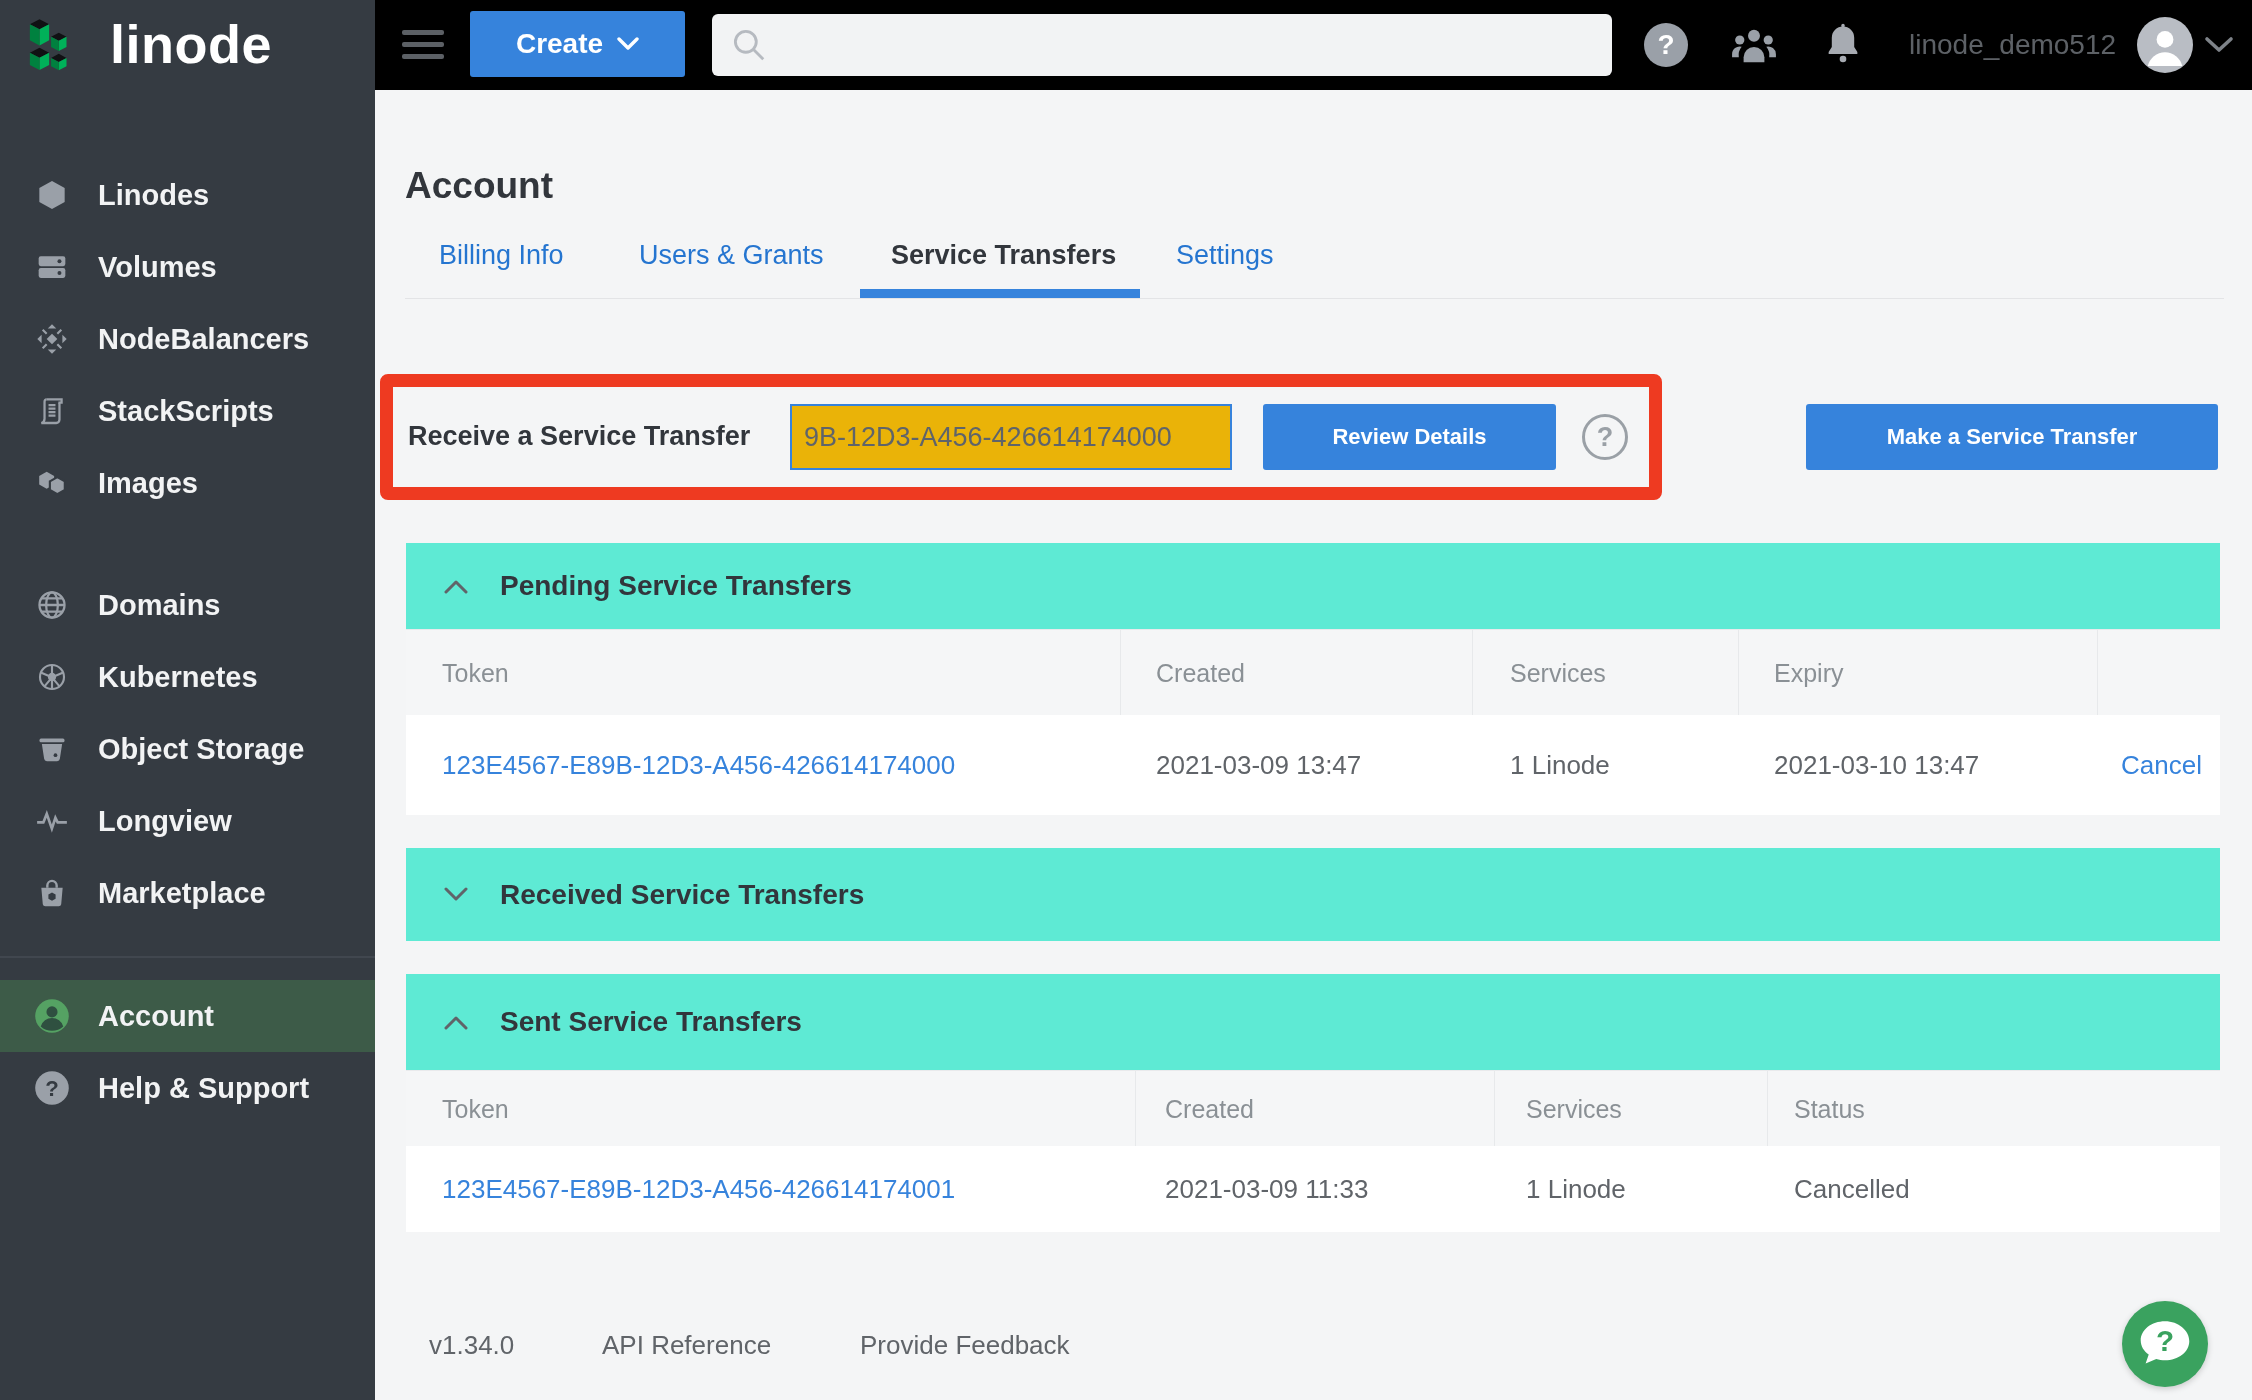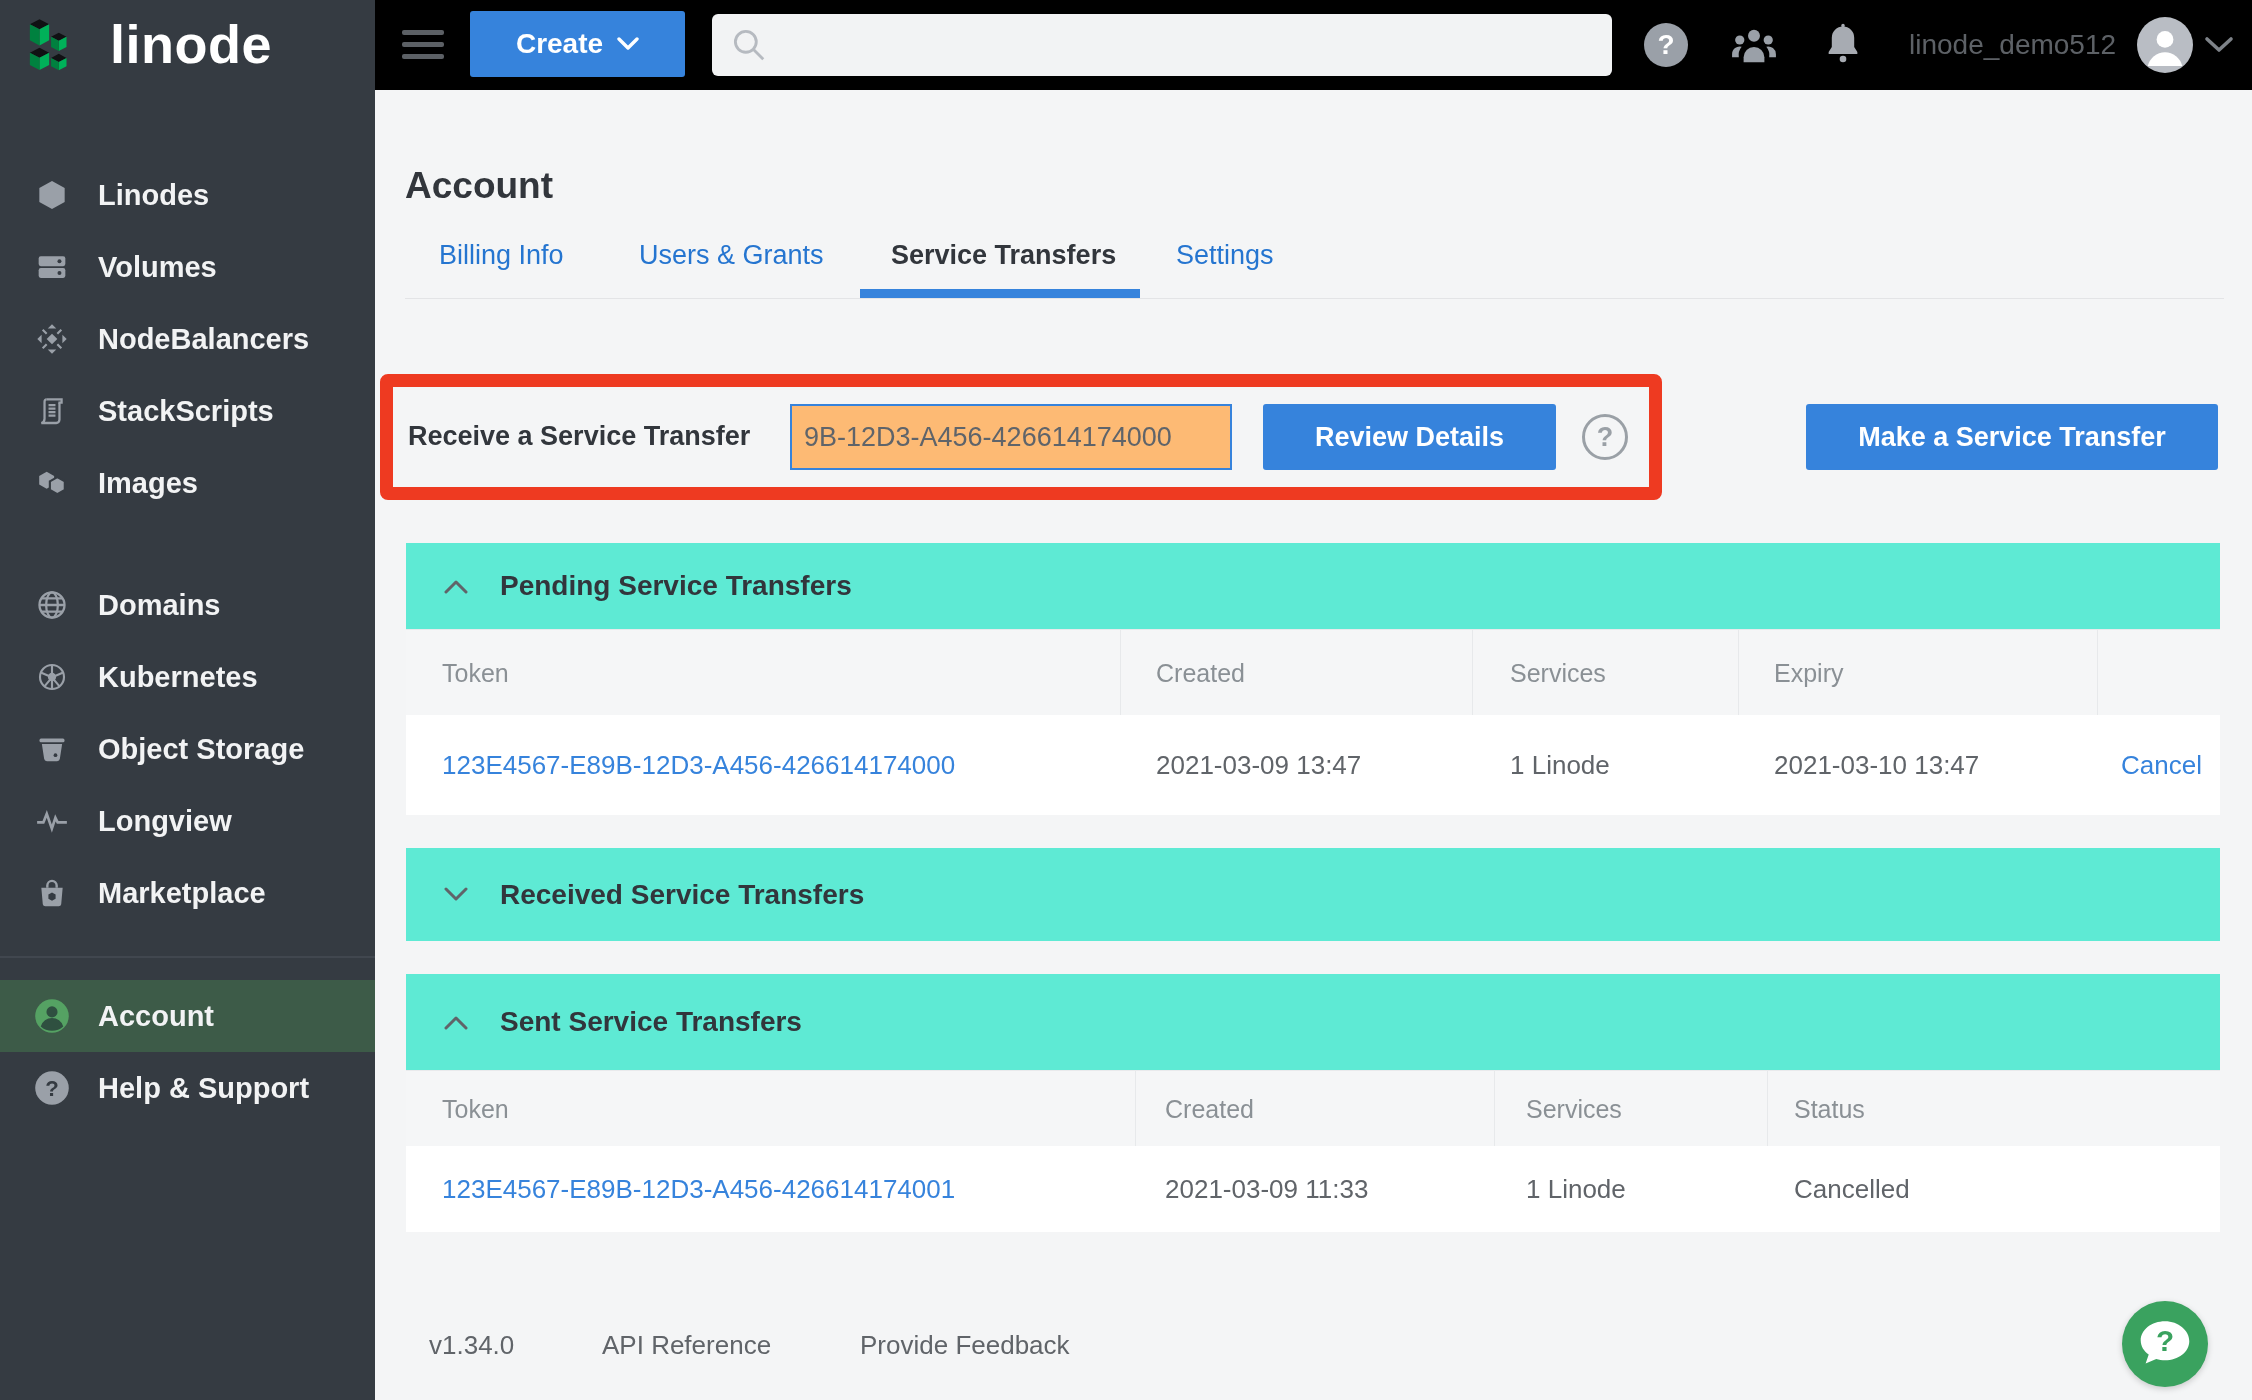--- a/index.html
+++ b/index.html
@@ -38,23 +38,23 @@
   .tab{position:absolute;top:150px;font-size:27px;color:#2575d0;cursor:pointer;white-space:nowrap;}
   .tab.active{color:#32363c;font-weight:700;}
   .tabUnderline{position:absolute;left:485px;top:199px;width:280px;height:9px;background:#3683dc;}
   .tabsRule{position:absolute;left:30px;right:28px;top:208px;height:1px;background:#e3e4e6;}
 
   .annotation{position:absolute;left:5px;top:284px;width:1282px;height:126px;border:13px solid #ee3a21;border-radius:8px;
               box-sizing:border-box;pointer-events:none;z-index:9;}
 
   .recvLabel{position:absolute;left:33px;top:331px;font-size:27px;font-weight:700;color:#32363c;}
   .tokenInput{position:absolute;left:415px;top:314px;width:442px;height:66px;box-sizing:border-box;border:2px solid #3683dc;
-              background:#fdba74;font-family:inherit;font-size:27px;color:#5f646a;padding:0 12px;outline:none;}
+              background:#eab308;font-family:inherit;font-size:27px;color:#5f646a;padding:0 12px;outline:none;}
   .blueBtn{position:absolute;height:66px;top:314px;background:#3683dc;border:none;border-radius:3px;color:#fff;
-           font-size:27px;font-weight:600;font-family:inherit;cursor:pointer;}
+           font-size:22px;font-weight:600;font-family:inherit;cursor:pointer;}
   .helpOutline{position:absolute;left:1207px;top:324px;width:46px;height:46px;border:3px solid #9aa0a6;border-radius:50%;
                box-sizing:border-box;color:#9aa0a6;font-size:27px;font-weight:700;display:flex;align-items:center;justify-content:center;cursor:pointer;}
 
   .panel{position:absolute;left:31px;width:1814px;background:#5eead4;}
   .sectionHead{position:absolute;left:0;top:0;width:100%;display:flex;align-items:center;cursor:pointer;}
   .sectionChevron{margin-left:38px;display:flex;}
   .sectionTitle{margin-left:32px;font-size:28px;font-weight:700;color:#32363c;}
   .thead{position:absolute;left:0;width:100%;background:#f5f6f7;border-top:1px solid #e9eaec;box-sizing:border-box;}
   .th{position:absolute;top:50%;transform:translateY(-50%);font-size:25px;color:#8a9095;}
   .vdiv{position:absolute;width:1px;background:#e7e9eb;top:0;bottom:0;}

